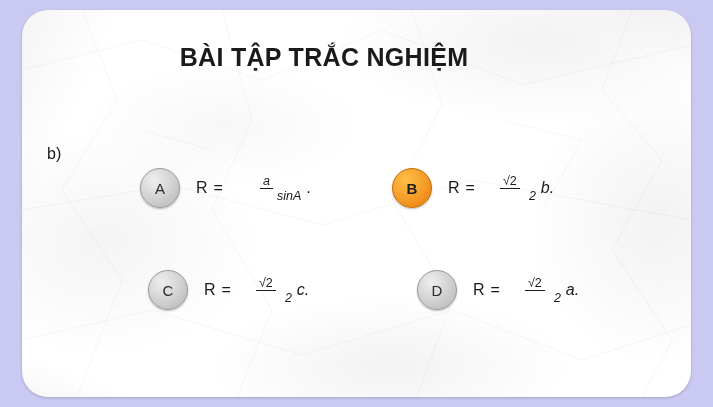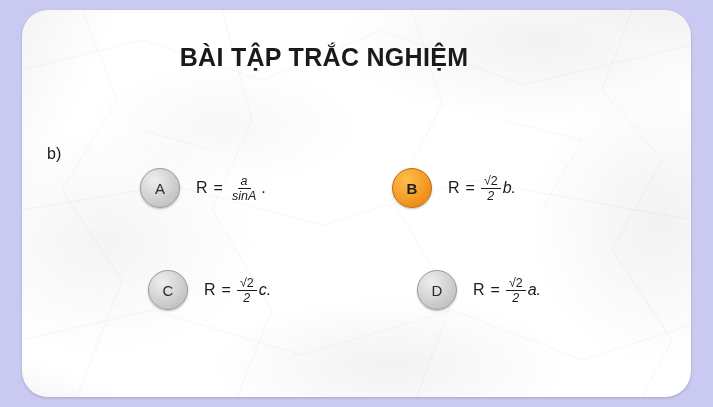--- a/index.html
+++ b/index.html
@@ -122,20 +122,21 @@
     font-size: 12.5px;
     line-height: 1.12;
     font-style: italic;
   }
   .frac .num {
     padding: 0 3px;
     border-bottom: 1.2px solid #1a1a1a;
   }
   .frac .den {
     padding: 0 3px;
+    margin-left: 45px;
   }
   .tail { margin-left: 2px; font-style: italic; }
   .tail.nonitalic { font-style: normal; }
   .sqrt-wrap { font-style: normal; }
   .hat {
     position: relative;
     display: inline-block;
     font-style: italic;
   }
   .hat::after {

